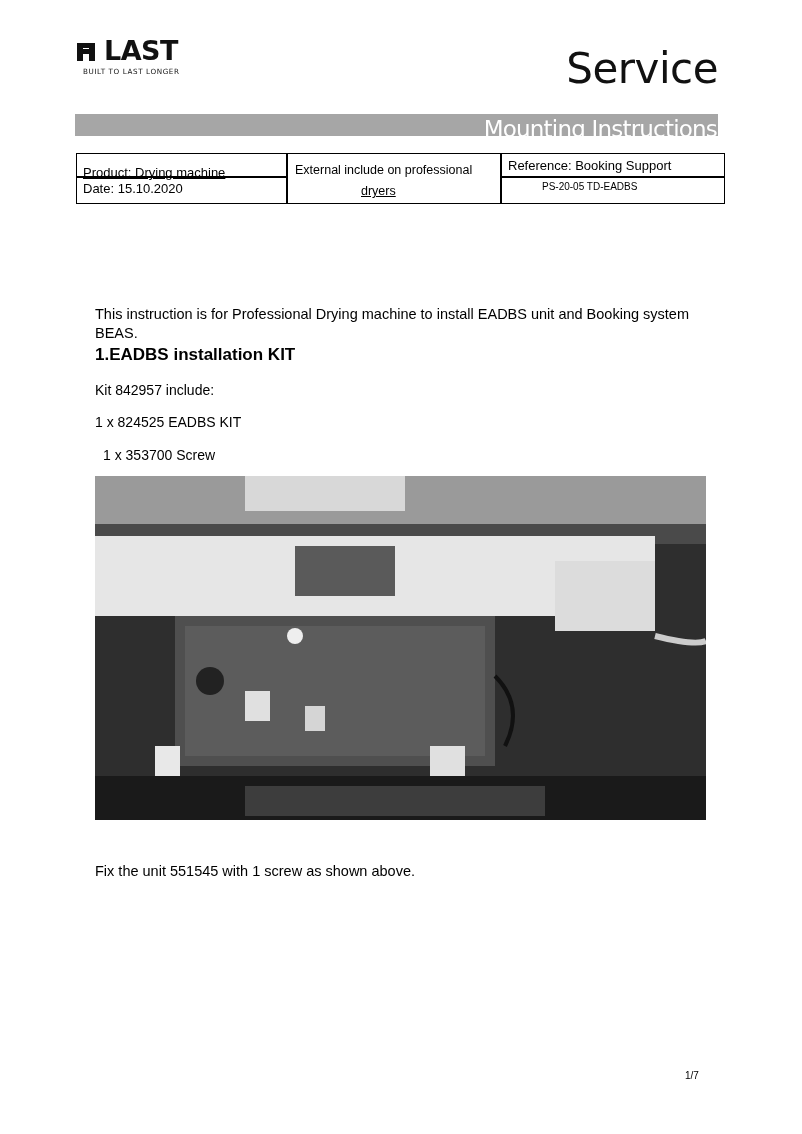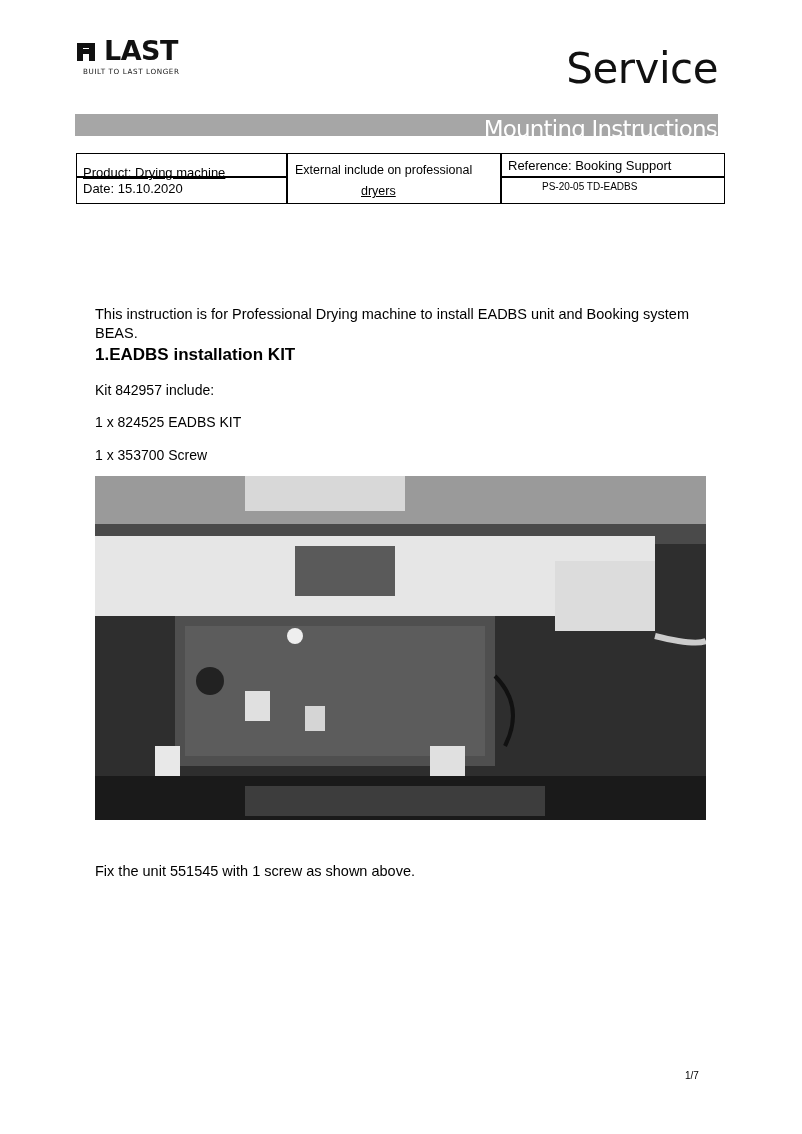--- a/index.html
+++ b/index.html
@@ -54,21 +54,21 @@
   <span class="cell" style="left:431px; top:4px;">Reference: Booking Support</span>
   <span class="cell" style="left:425px; top:25px; font-size:10px;margin-left:40px;">PS-20-05 TD-EADBS</span>
 </div>
 
 <div class="content intro">This instruction is for Professional Drying machine to install EADBS unit and Booking system BEAS.</div>
 
 <div class="content section-heading">1.EADBS installation KIT</div>
 
 <div class="content kit-line" style="top:381px;">Kit 842957 include:</div>
 <div class="content kit-line" style="top:413px;">1 x 824525 EADBS KIT</div>
-<div class="content kit-line" style="top:446px;">1 x 353700 Screw</div>
+<div class="content kit-line" style="top:446px;margin-left:8px;">1 x 353700 Screw</div>
 
 <div class="photo">
   <svg width="611" height="344" viewBox="0 0 611 344">
     <rect x="0" y="0" width="611" height="344" fill="#2e2e2e"></rect>
     <rect x="0" y="0" width="611" height="55" fill="#9a9a9a"></rect>
     <rect x="150" y="0" width="160" height="35" fill="#d8d8d8"></rect>
     <rect x="0" y="48" width="611" height="20" fill="#4a4a4a"></rect>
     <rect x="0" y="60" width="560" height="80" fill="#e6e6e6"></rect>
     <rect x="200" y="70" width="100" height="50" fill="#5a5a5a"></rect>
     <rect x="460" y="85" width="100" height="70" fill="#dcdcdc"></rect>

